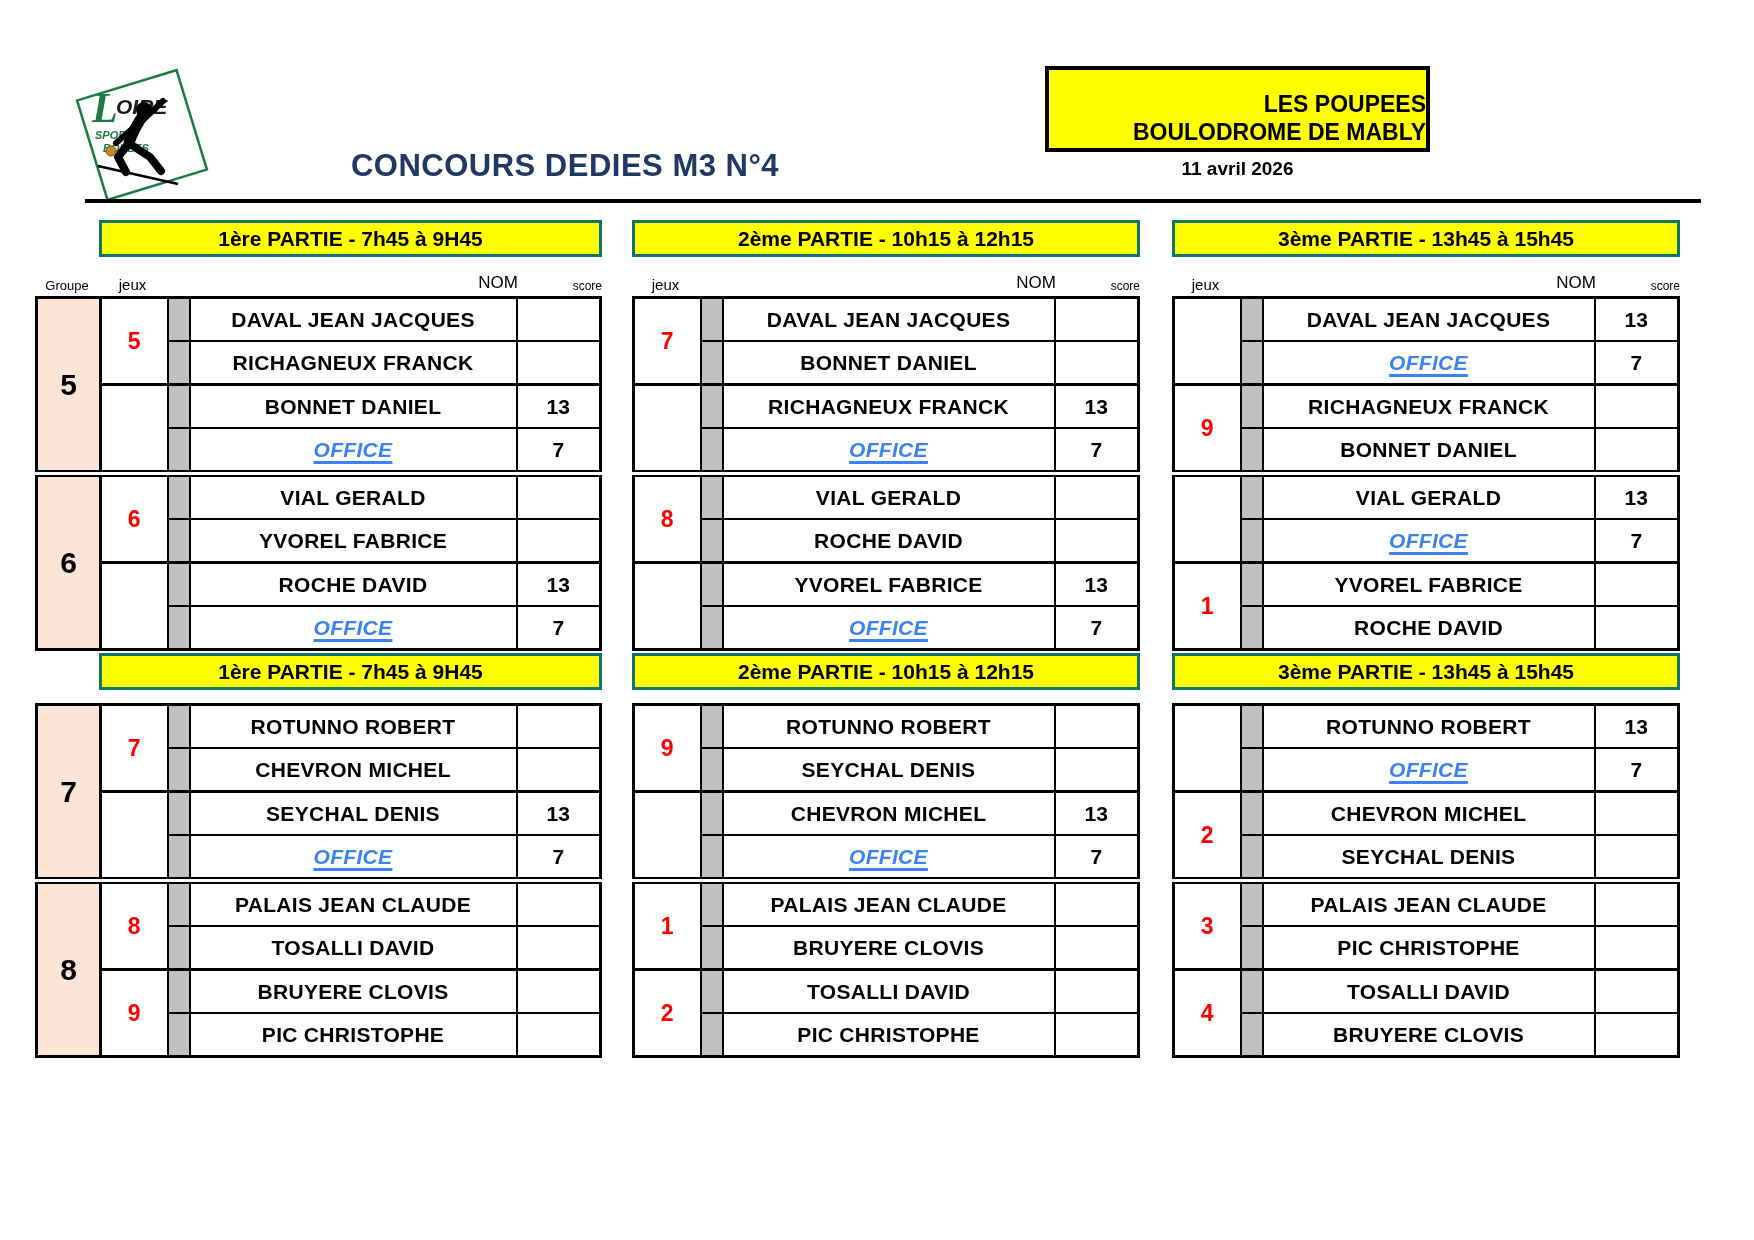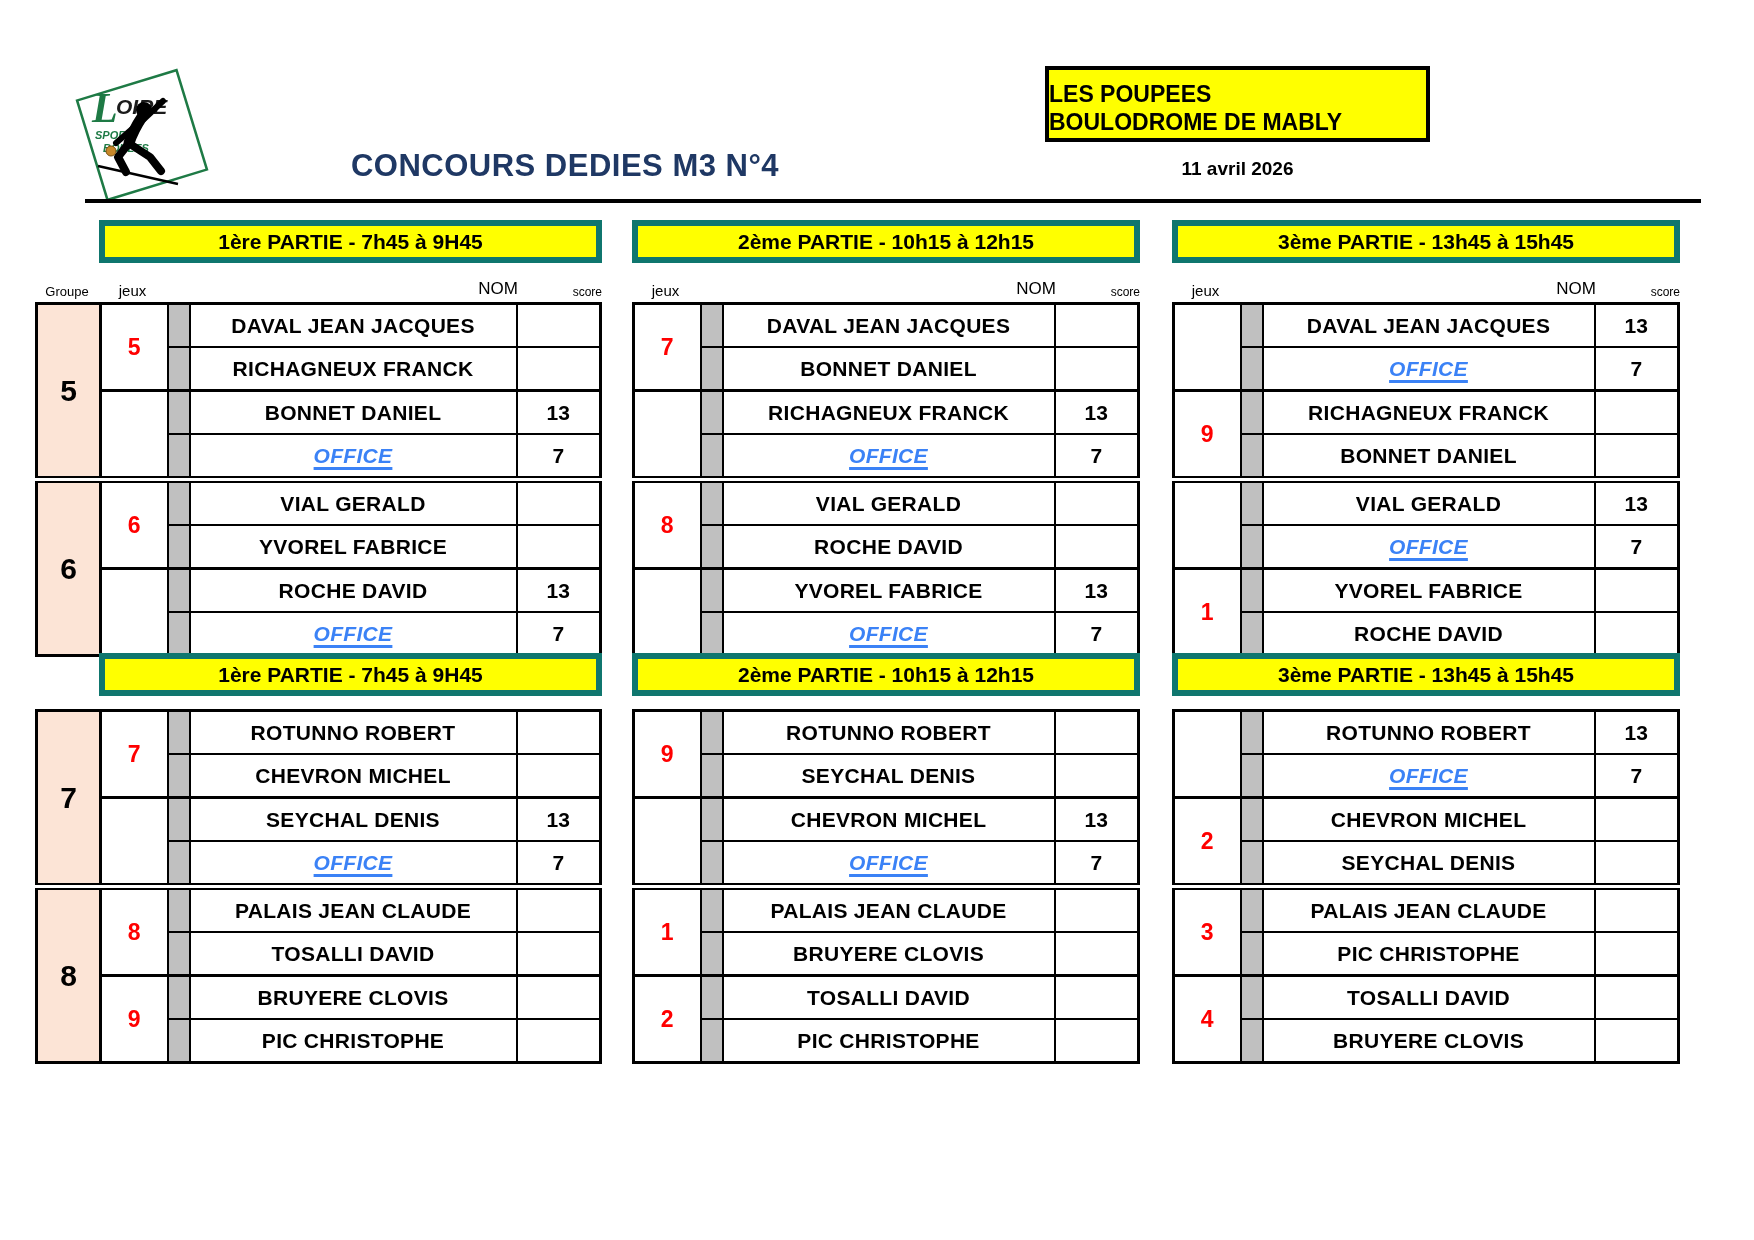--- a/index.html
+++ b/index.html
@@ -6,36 +6,36 @@
   .page{position:relative;width:1754px;height:1240px;background:#fff;
         font-family:"Liberation Sans",sans-serif;color:#000;overflow:hidden;}
 
   
   .logo{position:absolute;left:68px;top:60px;width:148px;height:150px;}
   .committee{position:absolute;left:275px;top:88px;width:580px;text-align:center;
              font-weight:bold;font-size:19px;}
   .main-title{position:absolute;left:275px;top:148px;width:580px;text-align:center;
               font-weight:bold;font-size:31px;color:#1F3864;letter-spacing:.5px;}
   .venue-box{position:absolute;left:1045px;top:66px;width:377px;height:58px;
-             background:#FFFF00;border:4px solid #000;text-align:left;
-             font-weight:bold;font-size:23px;line-height:28px;padding-top:10px;}
+             background:#FFFF00;border:4px solid #000;text-align:right;
+             font-weight:bold;font-size:23px;line-height:28px;padding-top:20px;}
   .date{position:absolute;left:1045px;top:158px;width:385px;text-align:center;
         font-weight:bold;font-size:19px;}
   .rule{position:absolute;left:85px;top:199px;width:1616px;height:4px;background:#000;}
 
   
   .block{position:absolute;}
   .b0{left:35px;top:220px;width:567px;}
   .b1{left:632px;top:220px;width:508px;}
   .b2{left:1172px;top:220px;width:508px;}
   .b3{left:35px;top:653px;width:567px;}
   .b4{left:632px;top:653px;width:508px;}
   .b5{left:1172px;top:653px;width:508px;}
 
-  .banner{height:31px;line-height:31px;background:#FFFF00;border:6px solid #0f766e;
+  .banner{height:31px;line-height:31px;background:#FFFF00;border:3px solid #0f766e;
           text-align:center;font-weight:bold;font-size:21px;}
   .has-groupe .banner{margin-left:64px;}
 
   .colheads{display:flex;height:36px;align-items:flex-end;padding-bottom:3px;}
   .h-groupe{width:64px;text-align:center;font-size:13px;}
   .h-jeux{width:67px;text-align:center;font-size:15px;}
   .h-nom{flex:1;text-align:right;font-size:17px;}
   .h-score{width:84px;text-align:right;font-size:12px;}
   .spacer{height:13px;}
 

